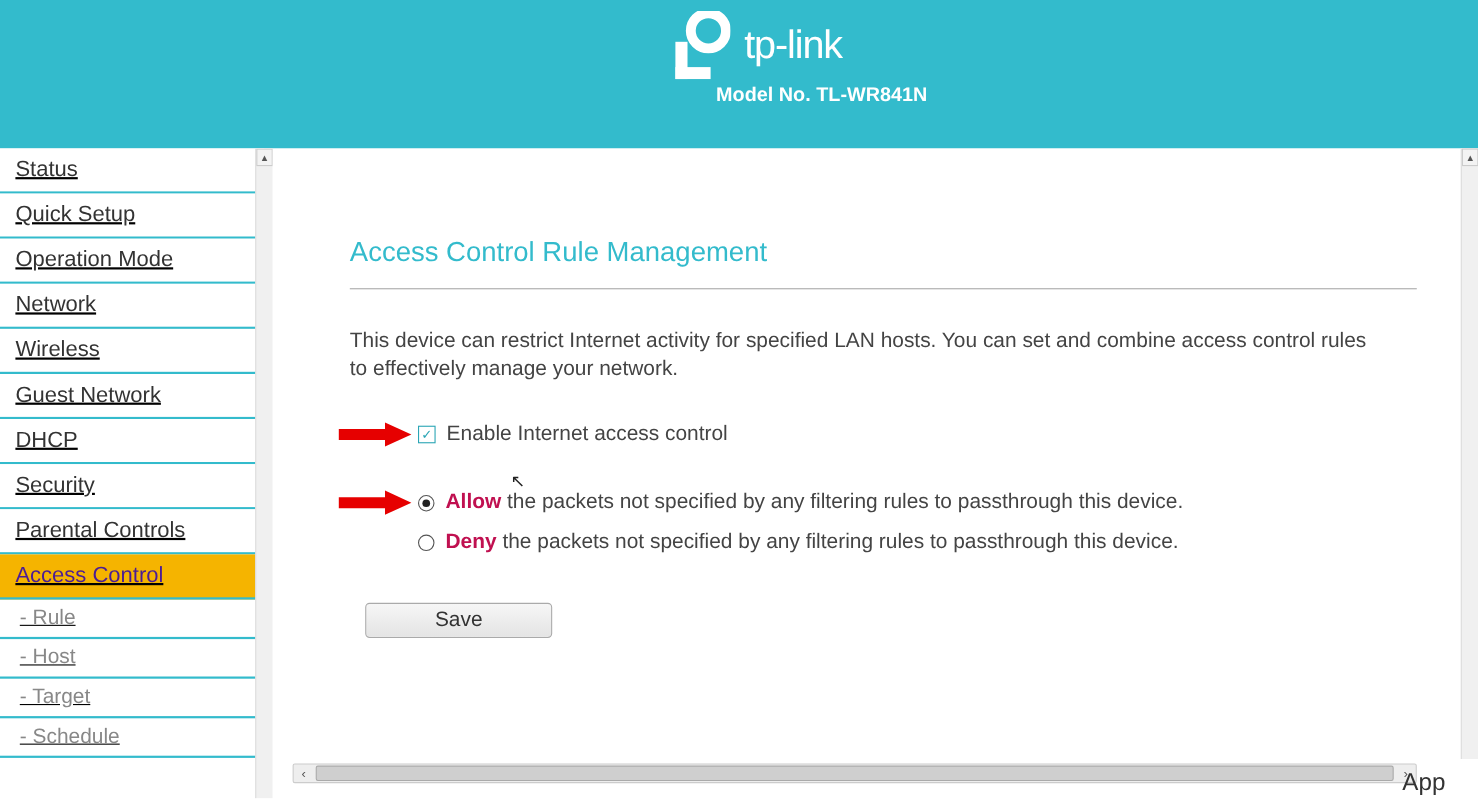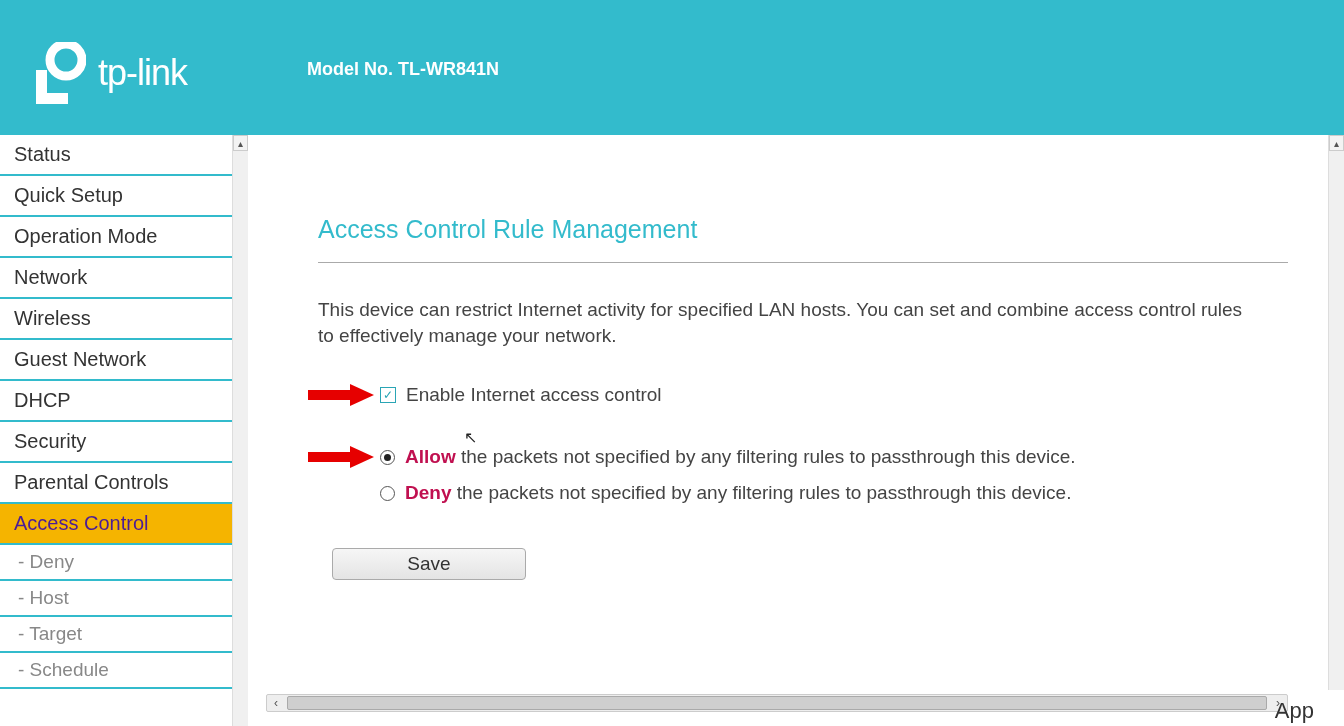--- a/index.html
+++ b/index.html
@@ -10,20 +10,21 @@
     overflow: hidden;
     background: #fff;
   }
   .header {
     background: #33bbcc;
     height: 135px;
     display: flex;
     align-items: center;
     color: #fff;
     padding-left: 30px;
+    flex-direction: column;
   }
   .logo {
     display: flex;
     align-items: center;
     gap: 12px;
     margin-top:10px;
   }
   .logo-text {
     font-size: 36px;
     font-weight: 400;
@@ -50,20 +51,21 @@
     border-right: 0;
     background: #fff;
     overflow: hidden;
     position: relative;
   }
   .sidebar {
     width: 240px;
     height: 100%;
     overflow-y: scroll;
     scrollbar-width: auto;
+    text-decoration: underline;
   }
   .sidebar::-webkit-scrollbar { width:16px; }
   .sidebar::-webkit-scrollbar-track { background:#eee; }
   .sidebar::-webkit-scrollbar-thumb { background:#ccc; border:1px solid #aaa; }
   .side-scroll {
     position:absolute;
     right:0; top:0; bottom:0;
     width:16px;
     background:#f0f0f0;
     border-left:1px solid #ddd;
@@ -164,21 +166,21 @@
     width:15px; height:15px; border:1.5px solid #555; border-radius:50%;
     display:inline-flex; align-items:center; justify-content:center;
     background:#fff;
   }
   .radio .dot { width:7px; height:7px; background:#222; border-radius:50%; }
   .allow { color:#c01050; font-weight:bold; }
   .deny  { color:#c01050; font-weight:bold; }
   .save-btn {
     margin-left: 14px;
     margin-top: 30px;
-    width: 194px;
+    width: 170px;
     height: 32px;
     background: linear-gradient(#f6f6f6,#e4e4e4);
     border: 1px solid #aaa;
     border-radius: 4px;
     font-size: 19px;
     color:#333;
     cursor:pointer;
   }
   .vscroll {
     position:absolute; right:0; top:0; bottom:36px; width:16px;
@@ -235,21 +237,21 @@
         <div class="nav-item">Status</div>
         <div class="nav-item">Quick Setup</div>
         <div class="nav-item">Operation Mode</div>
         <div class="nav-item">Network</div>
         <div class="nav-item">Wireless</div>
         <div class="nav-item">Guest Network</div>
         <div class="nav-item">DHCP</div>
         <div class="nav-item">Security</div>
         <div class="nav-item">Parental Controls</div>
         <div class="nav-item active">Access Control</div>
-        <div class="nav-sub">- Deny</div>
+        <div class="nav-sub">- Rule</div>
         <div class="nav-sub">- Host</div>
         <div class="nav-sub">- Target</div>
         <div class="nav-sub">- Schedule</div>
       </div>
     <div class="side-scroll">
       <div class="arrow">▴</div>
     </div>
   </div>
 
   <div class="main-wrap">

